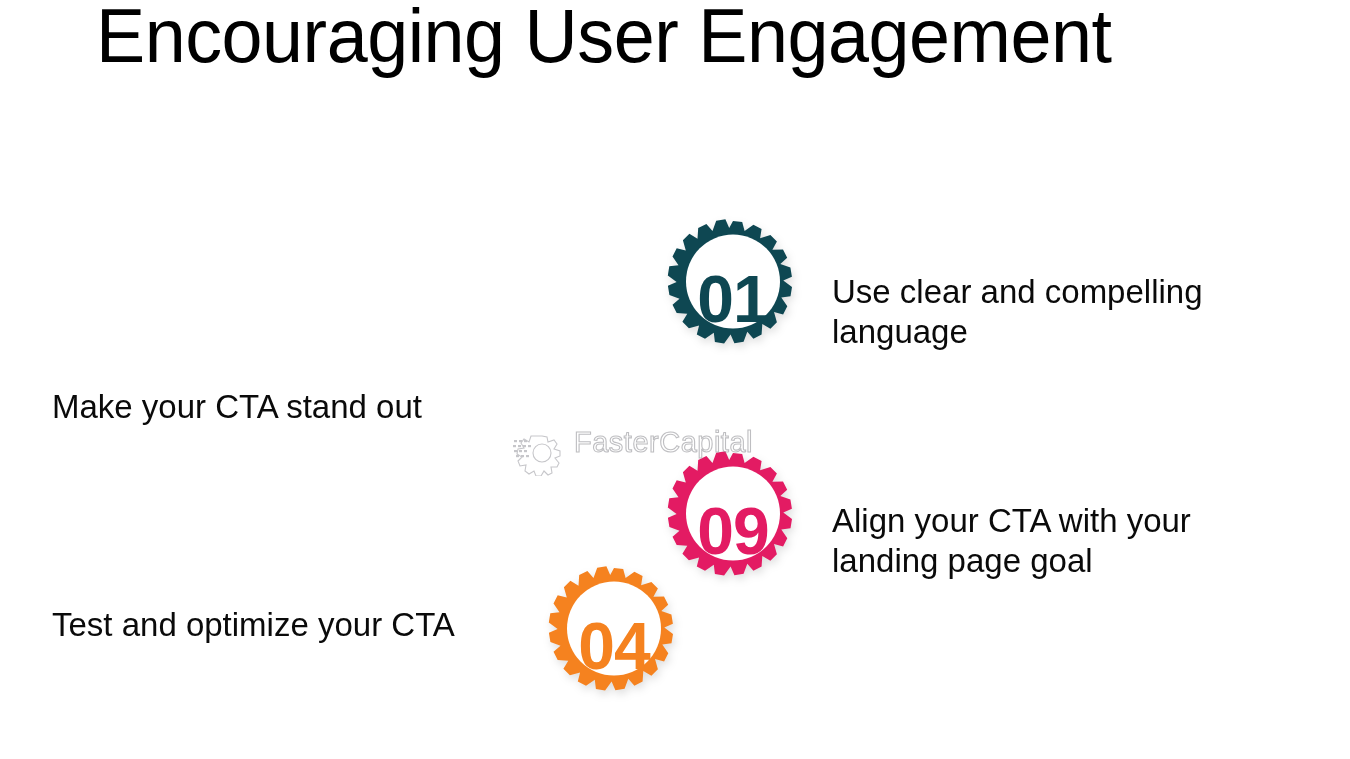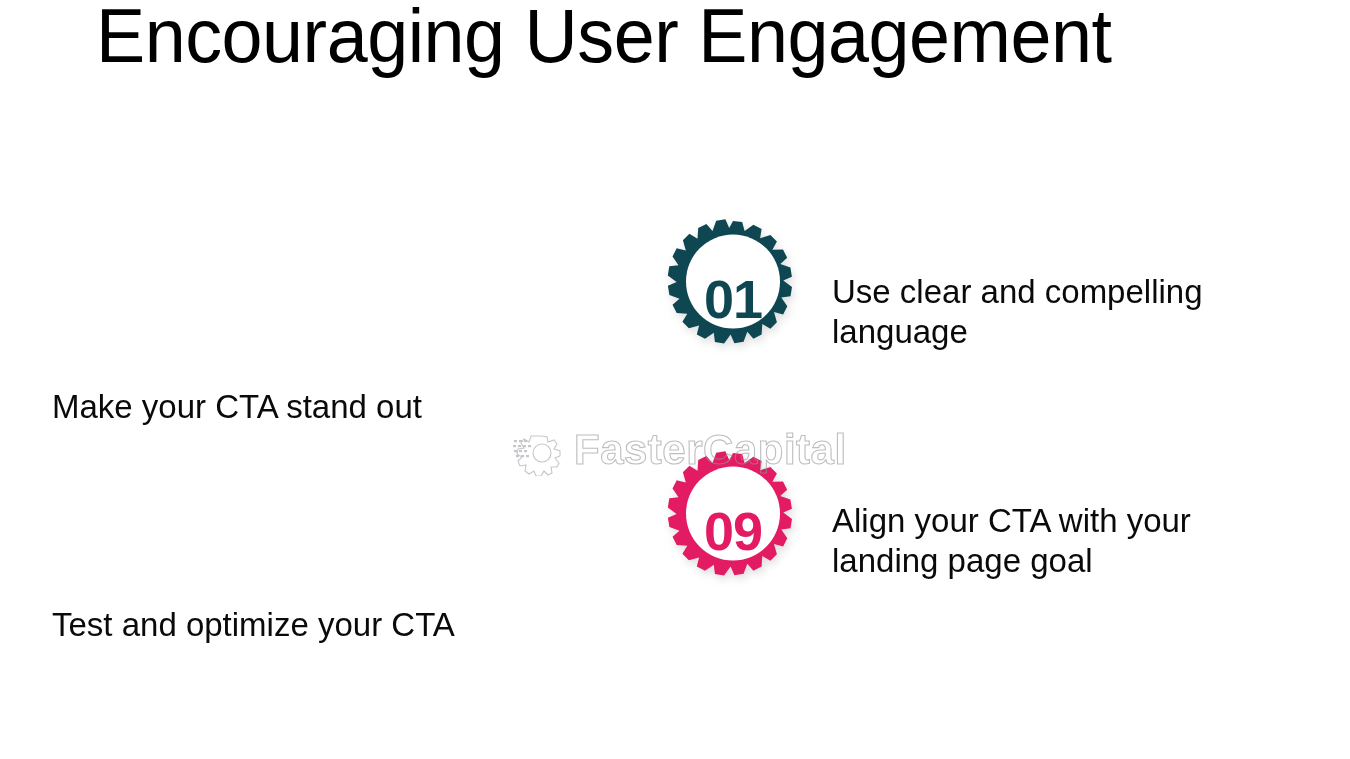--- a/index.html
+++ b/index.html
@@ -48,21 +48,21 @@
   }
   .gear-number {
     position: absolute;
     left: 0;
     top: 0;
     width: 172px;
     height: 172px;
     display: flex;
     align-items: center;
     justify-content: center;
-    font-size: 54px;
+    font-size: 66px;
     font-weight: bold;
     letter-spacing: -1px;
     user-select: none;
   }
 
   
   #gear-1 { left: 647px; top: 213px; z-index: 6; }
   #gear-2 { left: 528px; top: 329px; z-index: 5; }
   #gear-3 { left: 647px; top: 445px; z-index: 4; }
   #gear-4 { left: 528px; top: 560px; z-index: 3; }
@@ -90,25 +90,25 @@
     top: 424px;
     width: 330px;
     height: 58px;
     z-index: 7;
     pointer-events: none;
   }
   #watermark-text {
     position: absolute;
     left: 62px;
     top: 2px;
-    font-size: 42px;
+    font-size: 29px;
     letter-spacing: 0.5px;
     color: transparent;
     -webkit-text-stroke: 1.1px rgba(150,150,155,0.62);
-    font-weight: 700;
+    font-weight: 400;
     white-space: nowrap;
   }
   #watermark-mark {
     position: absolute;
     left: 0px;
     top: 4px;
     width: 60px;
     height: 48px;
     opacity: 0.5;
   }
@@ -173,20 +173,48 @@
                L25.5 43.4 L29.7 35.2 L38.8 37.5
                L35.9 27.3 L42.4 20.8 L50.5 25.7
                L51.2 15.1 L59.4 10.9 L65.5 17.9
                L69.2 7.8 L78.4 6.3 L82.2 15.0
                Z" fill="#e31b63"></path>
       <circle cx="86" cy="68.6" r="47" fill="#ffffff"></circle>
     </svg>
     <div class="gear-number" style="color:#e31b63; padding-bottom:35px;">09</div>
   </div>
 
+  <div class="gear-node" id="gear-4">
+    <svg viewBox="0 0 172 172">
+      <path d="M86 8
+               L95.2 9.0 L97.6 18.0
+               L106.4 11.8 L114.6 16.0 L113.1 25.2
+               L123.4 22.1 L129.9 28.6 L125.4 36.8
+               L136.0 36.6 L140.2 44.8 L133.3 51.0
+               L143.4 54.5 L144.9 63.7 L136.3 67.6
+               L145.0 74.0 L143.5 83.2 L134.3 84.4
+               L140.3 93.2 L136.1 101.4 L127.0 99.1
+               L129.9 109.3 L123.4 115.8 L115.3 110.9
+               L114.6 121.5 L106.4 125.7 L100.3 118.7
+               L96.6 128.8 L87.4 130.3 L83.6 121.6
+               L77.1 130.4 L67.9 128.9 L66.8 119.7
+               L58.0 125.7 L49.8 121.5 L52.1 112.4
+               L41.9 115.3 L35.4 108.8 L40.3 100.7
+               L29.7 100.0 L25.5 91.8 L32.5 85.7
+               L22.4 82.0 L20.9 72.8 L29.6 69.0
+               L20.8 62.5 L22.3 53.3 L31.5 52.2
+               L25.5 43.4 L29.7 35.2 L38.8 37.5
+               L35.9 27.3 L42.4 20.8 L50.5 25.7
+               L51.2 15.1 L59.4 10.9 L65.5 17.9
+               L69.2 7.8 L78.4 6.3 L82.2 15.0
+               Z" fill="#f5821f"></path>
+      <circle cx="86" cy="68.6" r="47" fill="#ffffff"></circle>
+    </svg>
+    <div class="gear-number" style="color:#f5821f; padding-bottom:35px;">04</div>
+  </div>
 
   <div class="step-label left" id="label-2">Make your CTA stand out</div>
 
   <div class="step-label right" id="label-1">Use clear and compelling language</div>
 
   <div class="step-label right" id="label-3">Align your CTA with your landing page goal</div>
 
   <div class="step-label left" id="label-4">Test and optimize your CTA</div>
 
   <div id="watermark">

